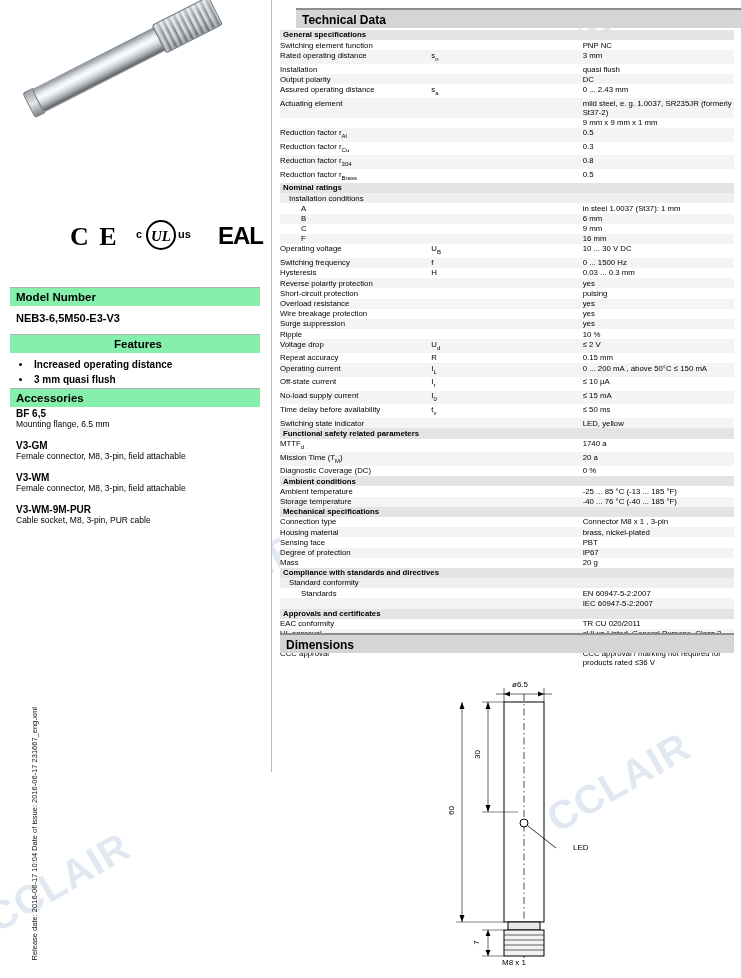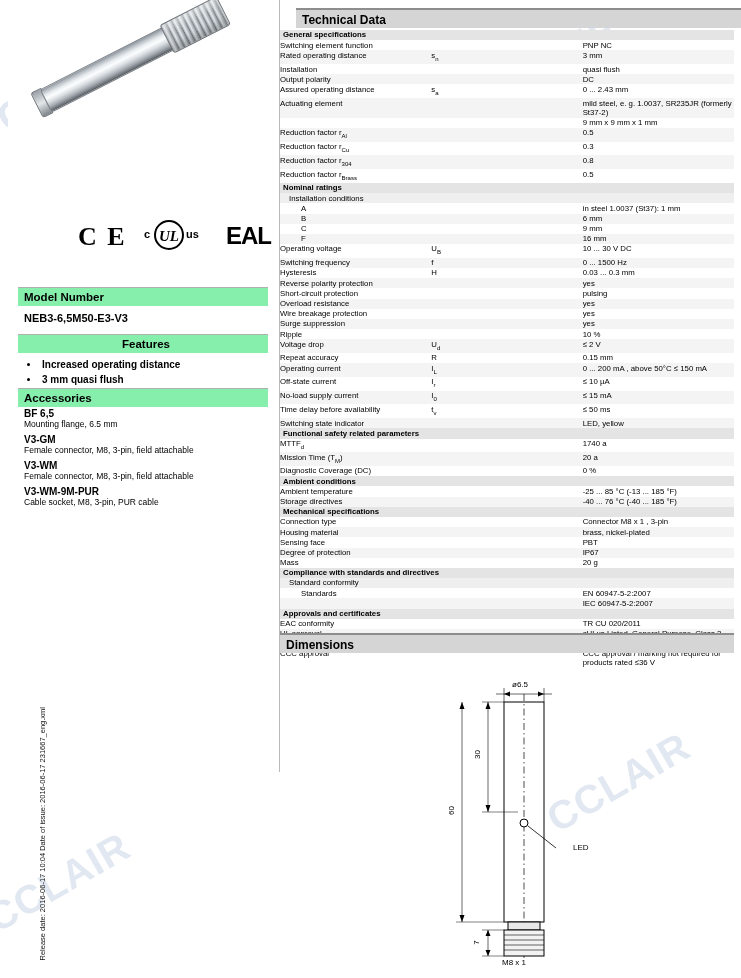--- a/index.html
+++ b/index.html
@@ -26,21 +26,21 @@
     color: rgba(120,150,190,0.22);
     transform: rotate(-30deg);
     letter-spacing: 1px;
     pointer-events: none;
     white-space: nowrap;
   }
 
   
   #left {
     position: absolute;
-    left: 8px; top: 0;
+    left: 0; top: 0;
     width: 272px; height: 772px;
     border-right: 1px solid #b9b9b9;
     background: #fff;
   }
   .product-photo {
     position: absolute;
     left: 20px; top: 20px;
     width: 230px; height: 190px;
   }
   .sensor-body {
@@ -127,21 +127,21 @@
   ul.features {
     position: absolute;
     left: 18px; top: 357px;
     margin: 0; padding-left: 14px;
     font-size: 10px; font-weight: bold;
     line-height: 15px;
   }
   ul.features li { padding-left: 2px; }
 
   .acc-list { position: absolute; left: 16px; top: 408px; width: 240px; }
-  .acc-title { font-size: 10px; font-weight: bold; margin-top: 5px; }
+  .acc-title { font-size: 10px; font-weight: bold; margin-top: 11px; }
   .acc-title:first-child { margin-top: 0; }
   .acc-desc { font-size: 8.5px; }
 
   .vertical-footer {
     position: absolute;
     left: -96px;
     top: 826px;
     width: 260px;
     transform: rotate(-90deg);
     transform-origin: center center;
@@ -445,21 +445,21 @@
           </tr>
           <tr class="grp">
             <td colspan="3">Ambient conditions</td>
           </tr>
           <tr class="row1">
             <td class="c1">Ambient temperature</td>
             <td class="c2"></td>
             <td class="c3">-25 ... 85 °C (-13 ... 185 °F)</td>
           </tr>
           <tr class="row2">
-            <td class="c1">Storage directives</td>
+            <td class="c1">Storage temperature</td>
             <td class="c2"></td>
             <td class="c3">-40 ... 76 °C (-40 ... 185 °F)</td>
           </tr>
           <tr class="grp">
             <td colspan="3">Mechanical specifications</td>
           </tr>
           <tr class="row1">
             <td class="c1">Connection type</td>
             <td class="c2"></td>
             <td class="c3">Connector M8 x 1 , 3-pin</td>

